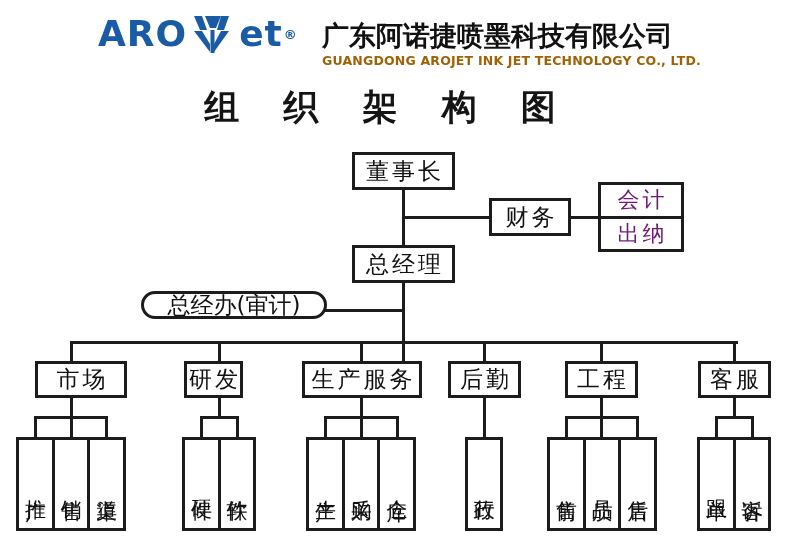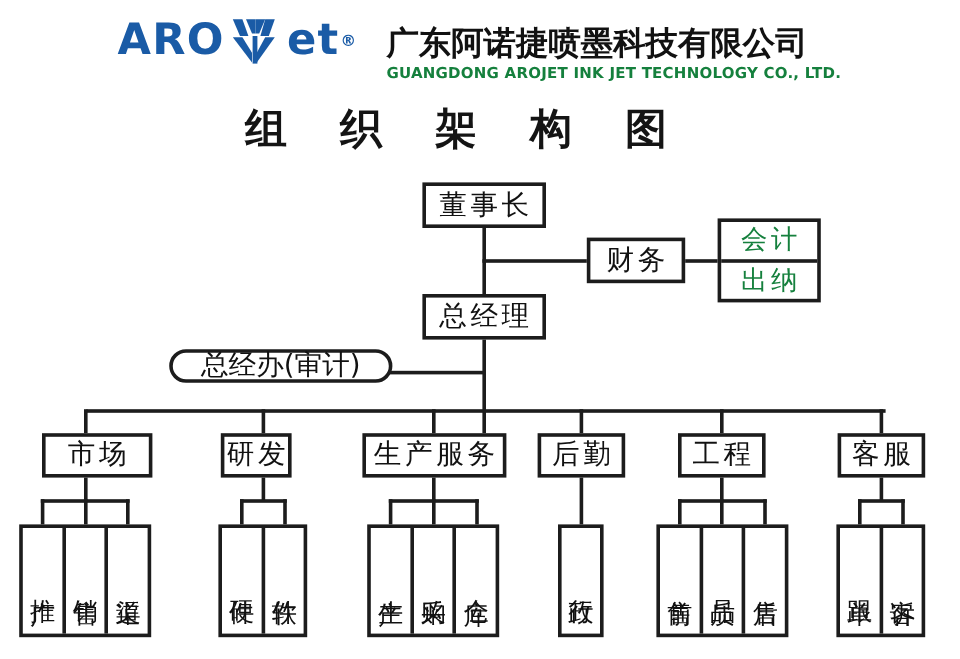--- a/index.html
+++ b/index.html
@@ -29,21 +29,21 @@
     font-size: 13px; color: #1a5ba6; font-weight: 700;
     vertical-align: super; line-height: 1; margin-left: 1px;
   }
   .company-cn {
     position: absolute; left: 322px; top: 18px;
     font-size: 27px; font-weight: 700; color: #111; letter-spacing: 0px;
     white-space: nowrap;
   }
   .company-en {
     position: absolute; left: 322px; top: 53px;
-    font-size: 12.5px; font-weight: 700; color: #15803d;
+    font-size: 12.5px; font-weight: 700; color: #a16207;
     letter-spacing: 0.2px; white-space: nowrap;
   }
 
   
   .chart-title {
     position: absolute; left: 0; top: 84px; width: 760px;
     text-align: center; font-size: 35px; font-weight: 700;
     color: #141414; letter-spacing: 16px; text-indent: 16px;
   }
 
@@ -75,21 +75,21 @@
   }
 
   
   .stack {
     position: absolute; border: 3px solid #1c1c1c; background: #fff;
     display: flex; flex-direction: column; z-index: 3;
   }
   .stack-cell {
     flex: 1 1 0; display: flex; align-items: center; justify-content: center;
     border-bottom: 3px solid #1c1c1c; font-size: 22px; letter-spacing: 3px;
-    text-indent: 3px; color: #15803d;
+    text-indent: 3px; color: #701a75;
   }
   .stack-cell:last-child { border-bottom: none; }
 
   
   .ln { position: absolute; background: #1c1c1c; z-index: 1; }
   .ln.v { width: 3px; }
   .ln.h { height: 3px; }
 </style>
 </head>
 <body>

